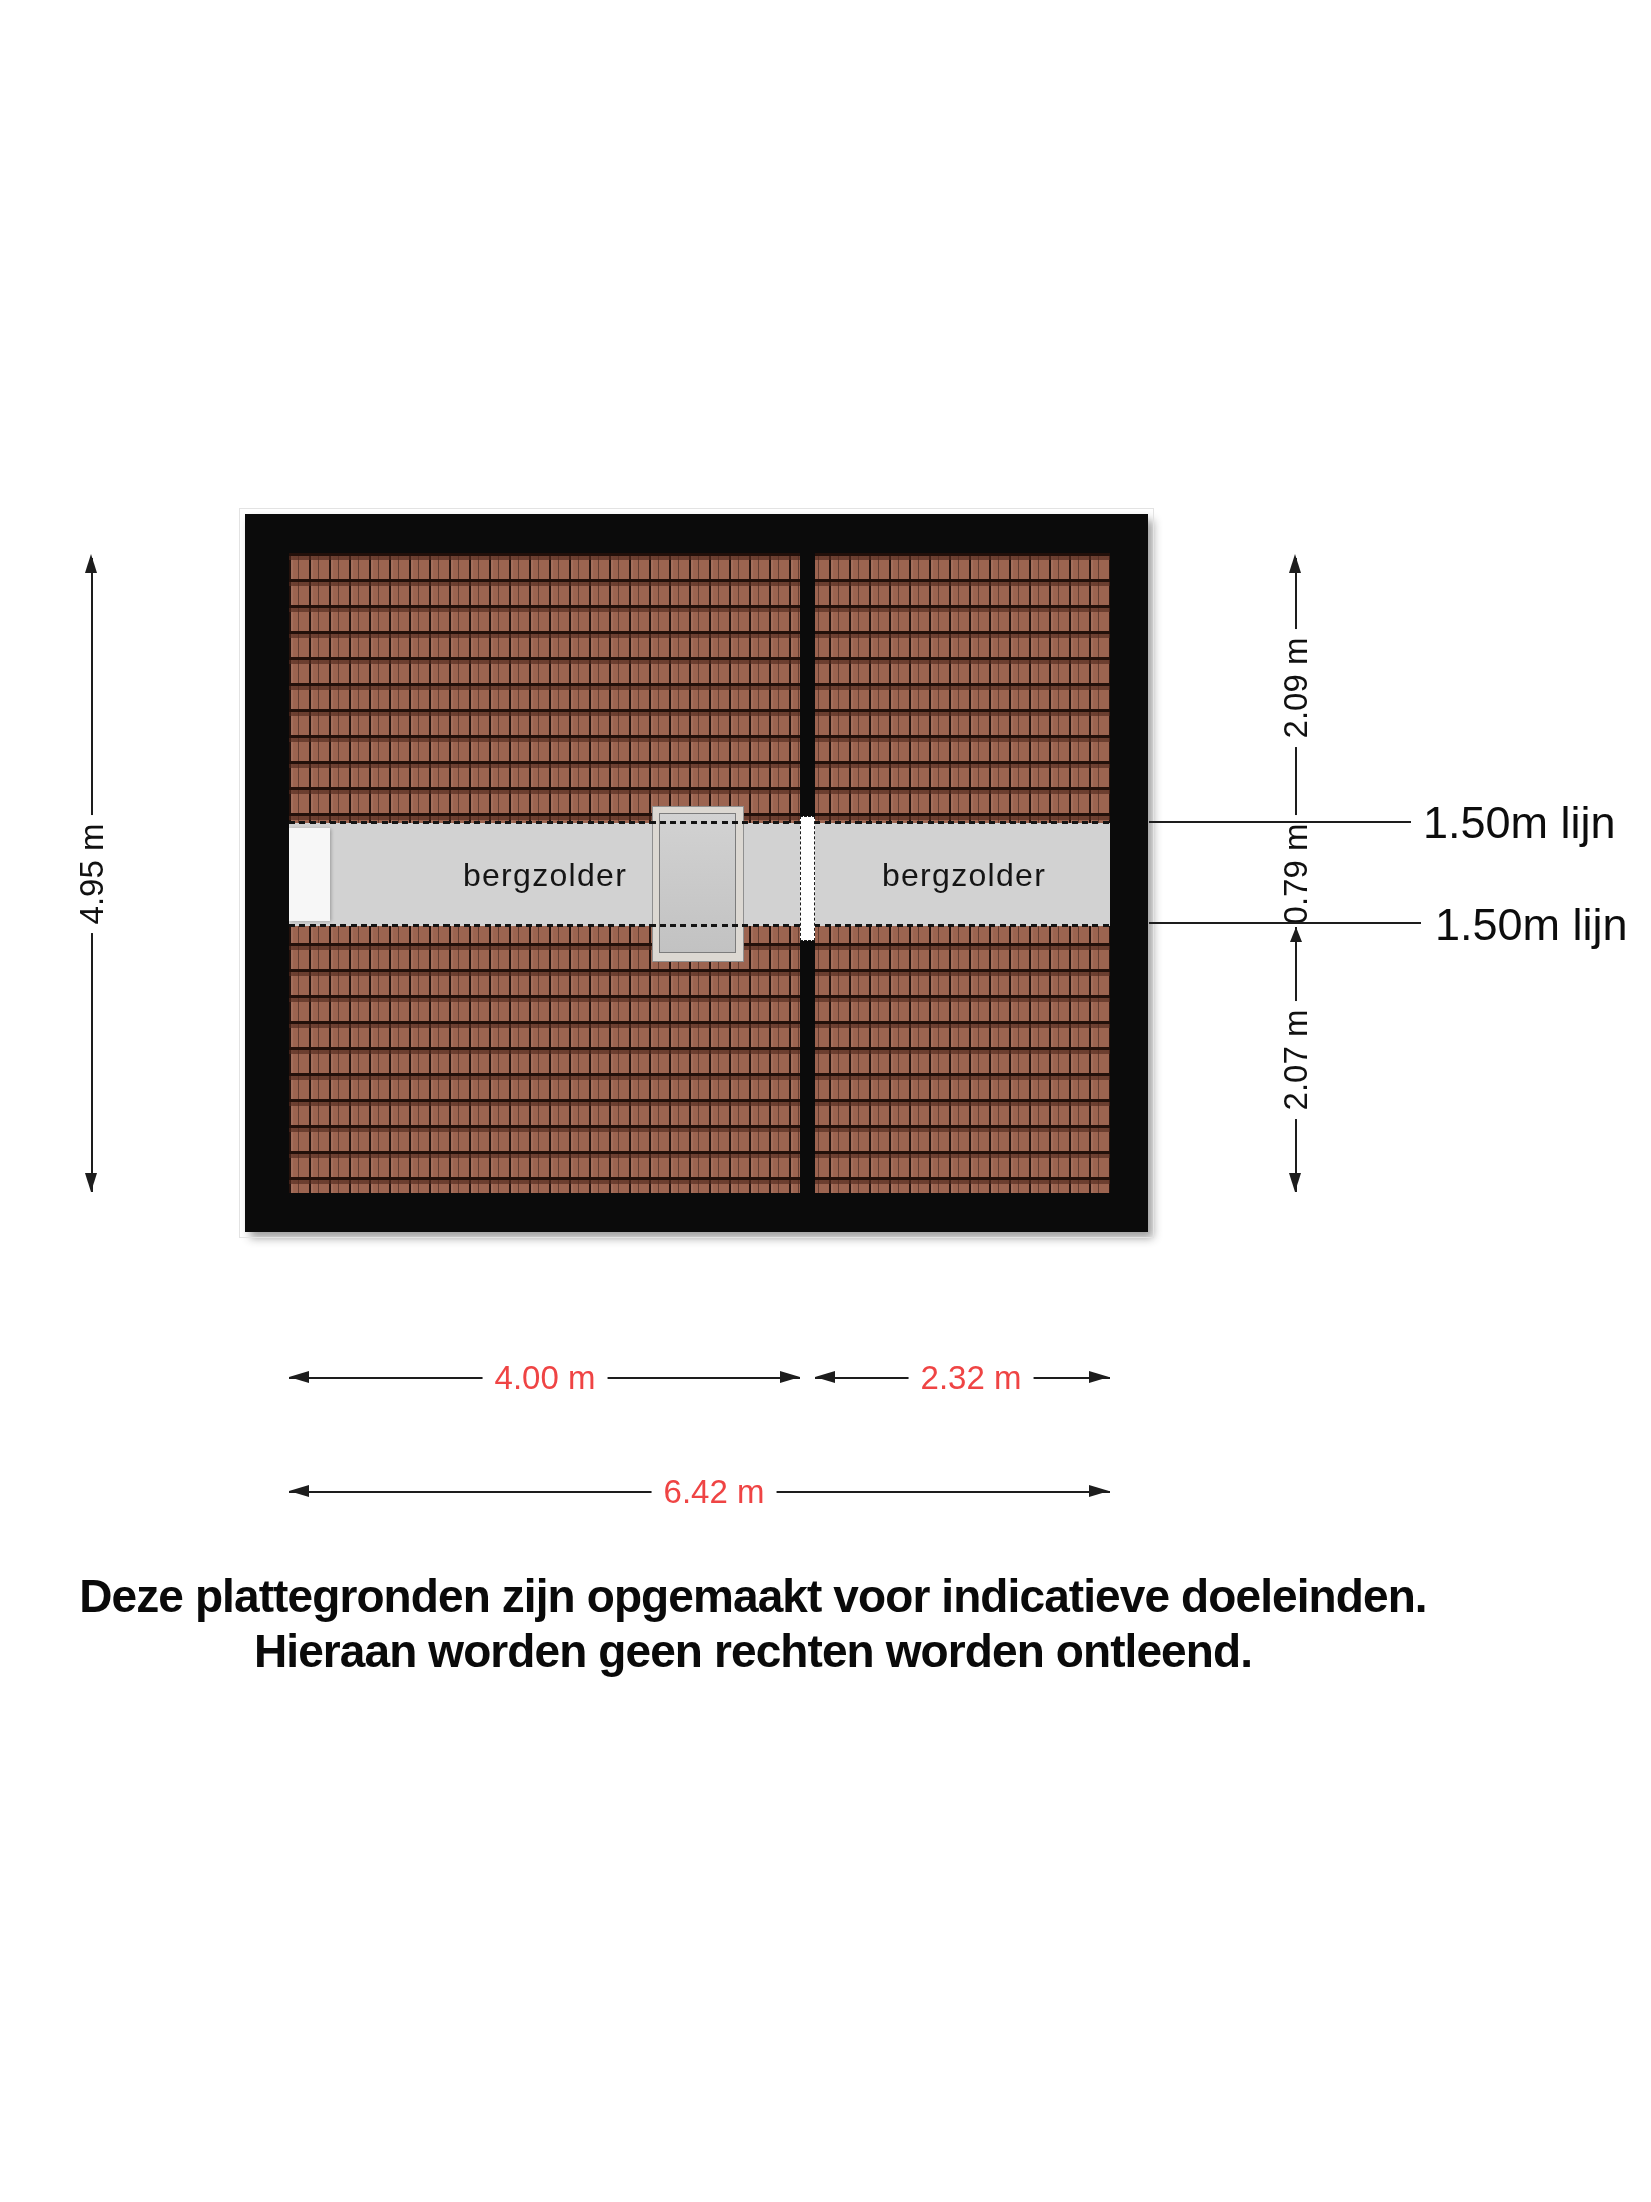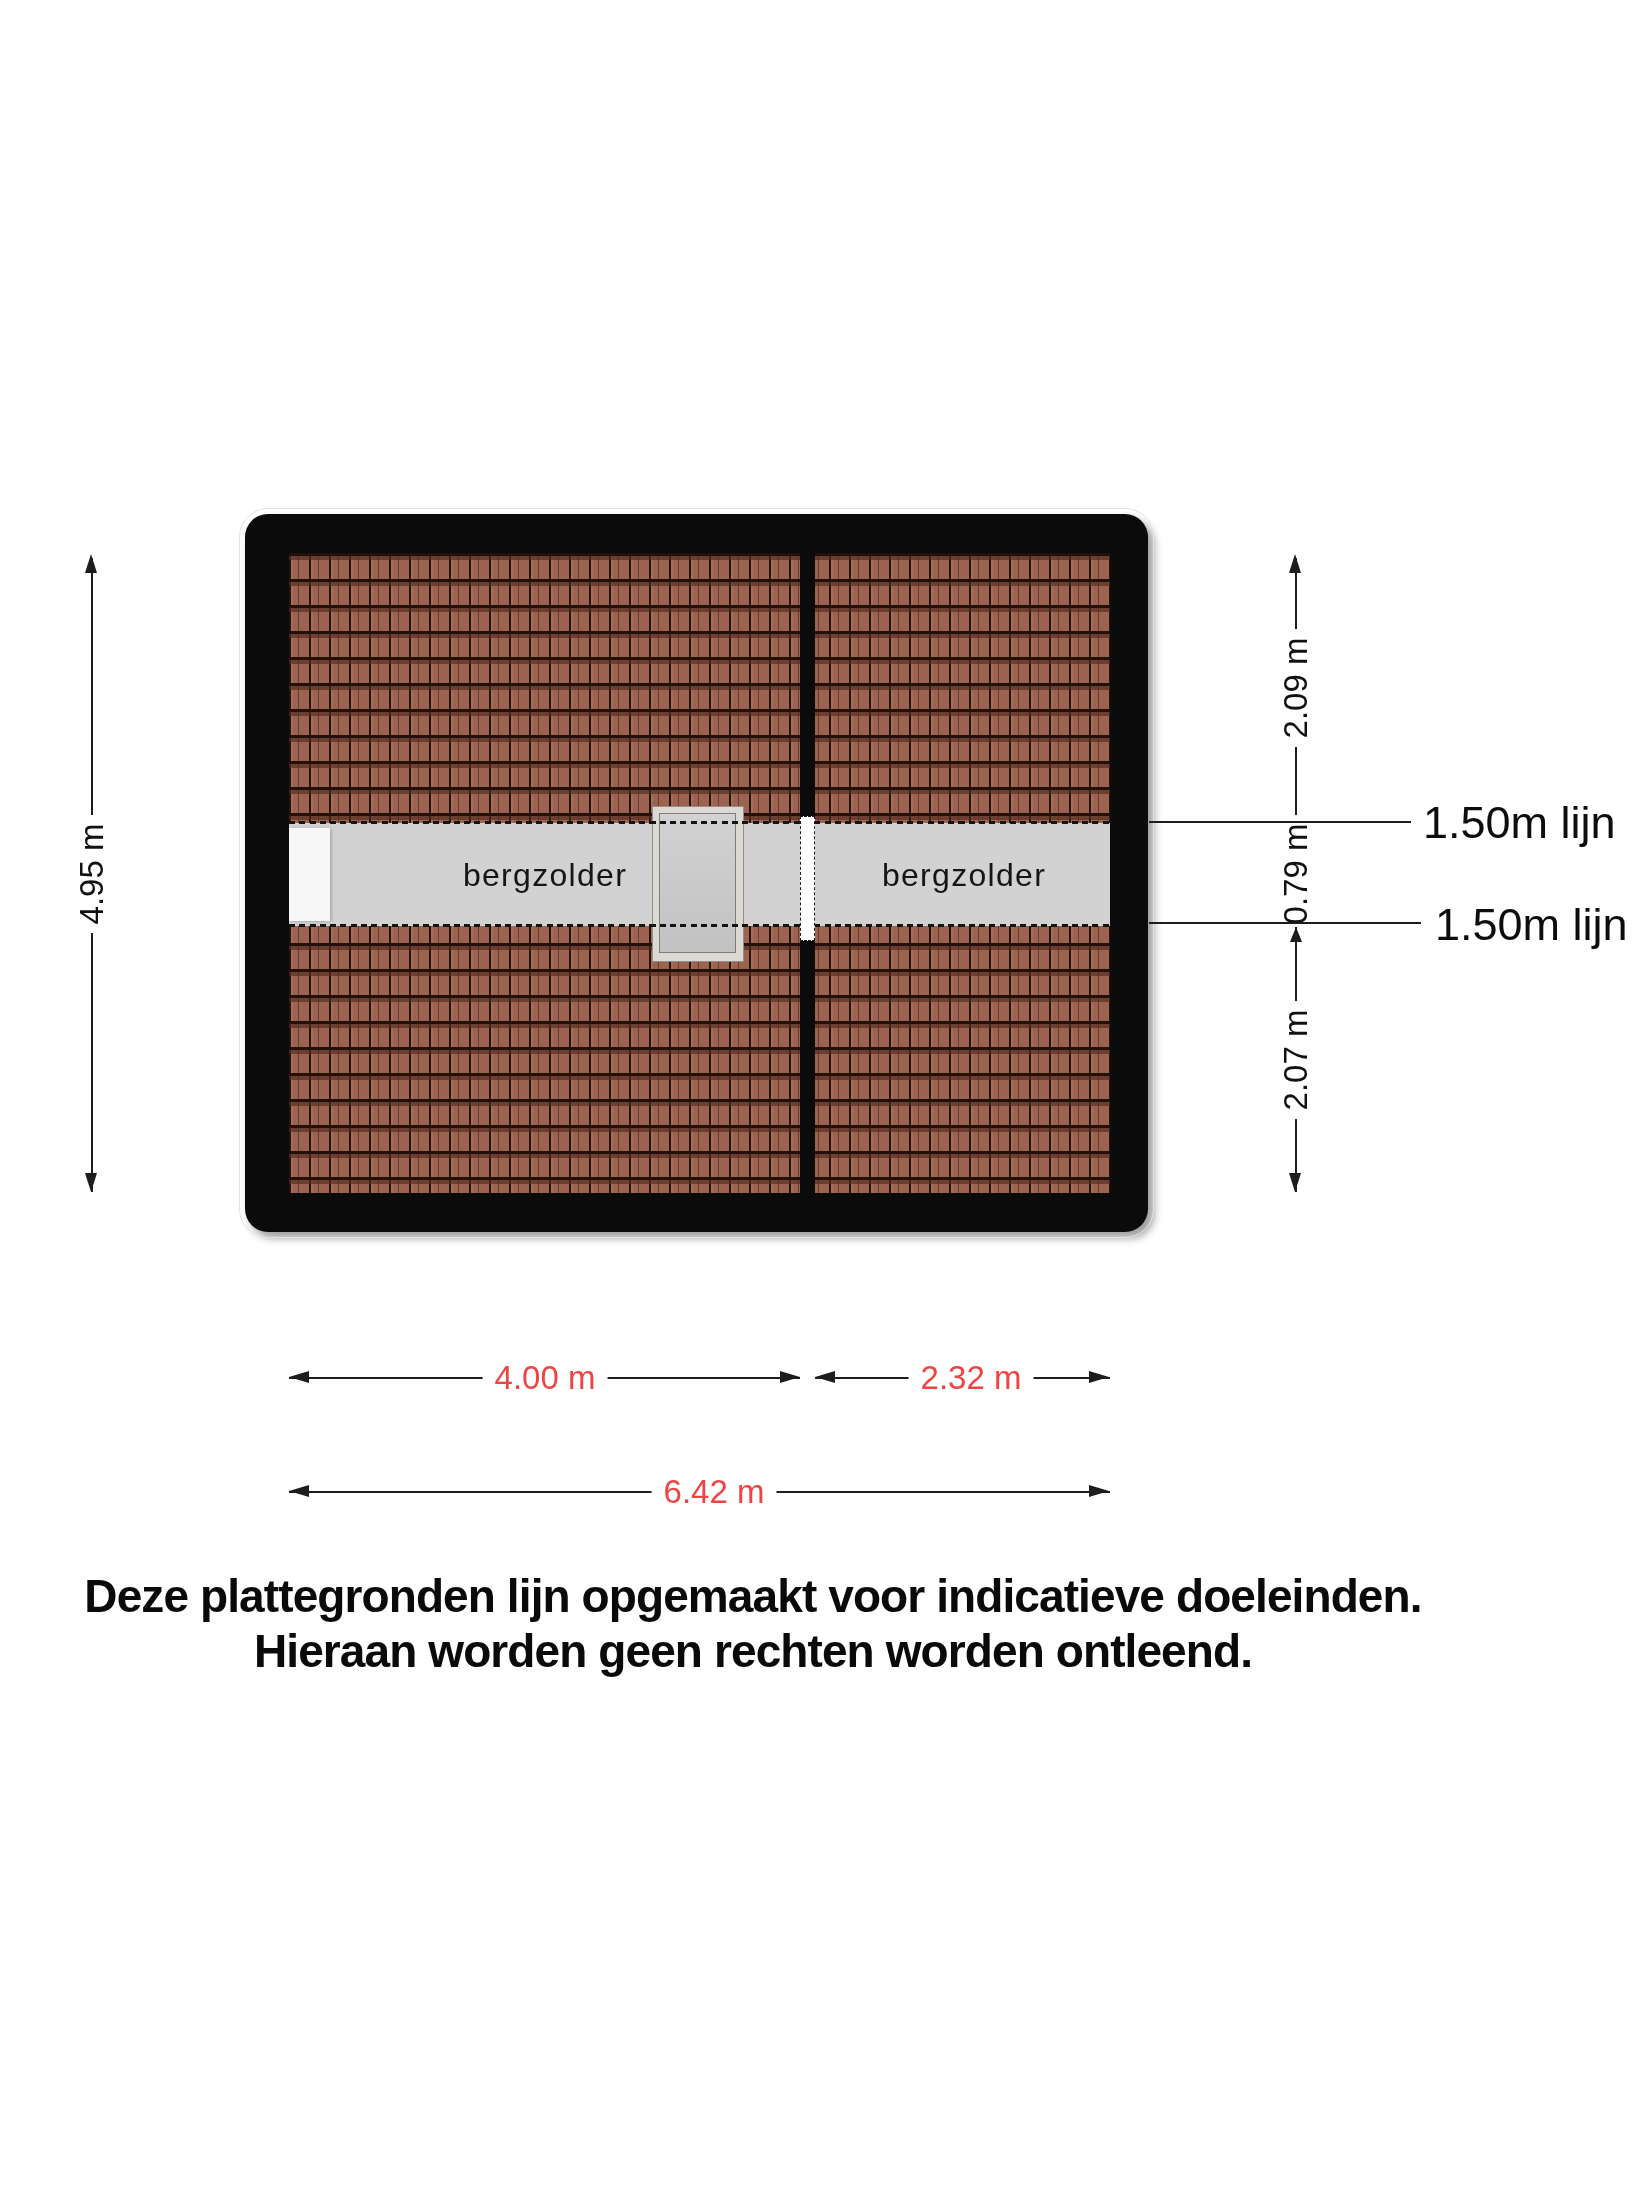--- a/index.html
+++ b/index.html
@@ -6,21 +6,21 @@
   body{
     width:1652px;height:2203px;background:#ffffff;position:relative;overflow:hidden;
     font-family:"Liberation Sans","DejaVu Sans",sans-serif;color:#111;
   }
   .abs{position:absolute;}
 
   
   #plan{
     left:245px;top:514px;width:903px;height:718px;background:#0b0b0b;
     box-shadow:5.2px 6px 8.6px rgba(40,40,40,.45);
-    outline:1.7px solid #e3e3e3;outline-offset:5.2px;border-radius:23px;
+    outline:1.7px solid #e3e3e3;outline-offset:5.2px;
   }
   #roof{
     left:44px;top:39px;width:821px;height:640px;overflow:hidden;
     background-color:#9c6450;
     background-image:
       repeating-linear-gradient(180deg,
         #23100a 0px, #23100a 2.6px,
         rgba(82,42,30,.65) 2.6px, rgba(82,42,30,.65) 6.9px,
         rgba(0,0,0,0) 6.9px, rgba(0,0,0,0) 26px),
       repeating-linear-gradient(90deg,
@@ -144,16 +144,16 @@
 <div class="abs arr left" style="left:815px;top:1371px;"></div>
 <div class="abs arr right" style="left:1089px;top:1371px;"></div>
 <div class="abs hlabel" style="left:971px;top:1378px;">2.32 m</div>
 
 <div class="abs dimline-h" style="left:289px;top:1491px;width:821px;"></div>
 <div class="abs arr left" style="left:289px;top:1485px;"></div>
 <div class="abs arr right" style="left:1089px;top:1485px;"></div>
 <div class="abs hlabel" style="left:714px;top:1492px;">6.42 m</div>
 
 <div id="disclaimer" class="abs">
-  <div>Deze plattegronden lijn opgemaakt voor indicatieve doeleinden.</div>
+  <div>Deze plattegronden zijn opgemaakt voor indicatieve doeleinden.</div>
   <div>Hieraan worden geen rechten worden ontleend.</div>
 </div>
 
 
 </body></html>

